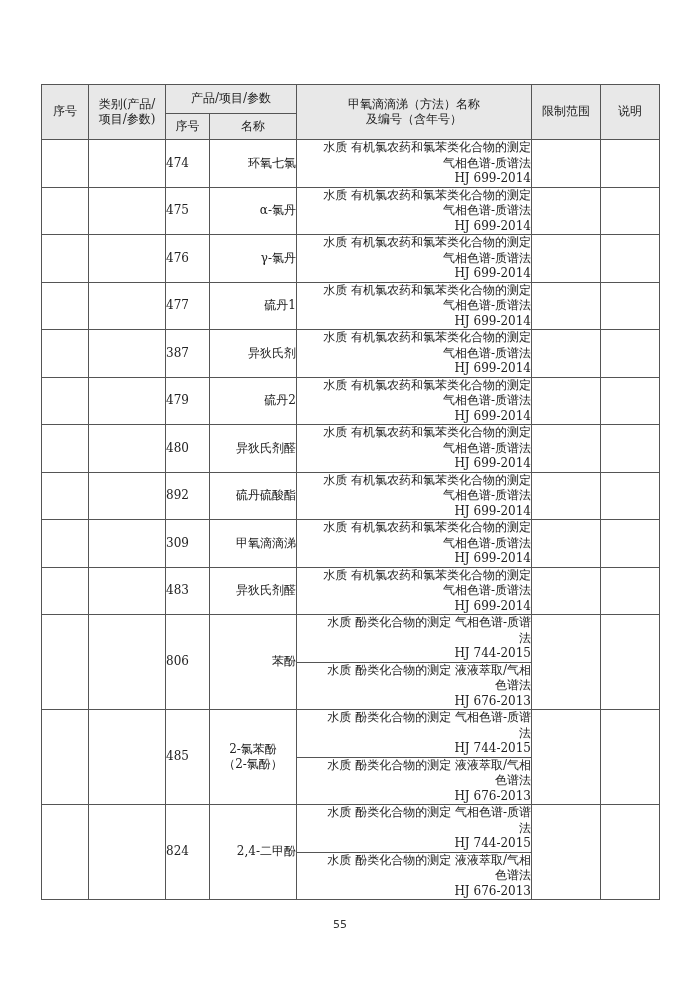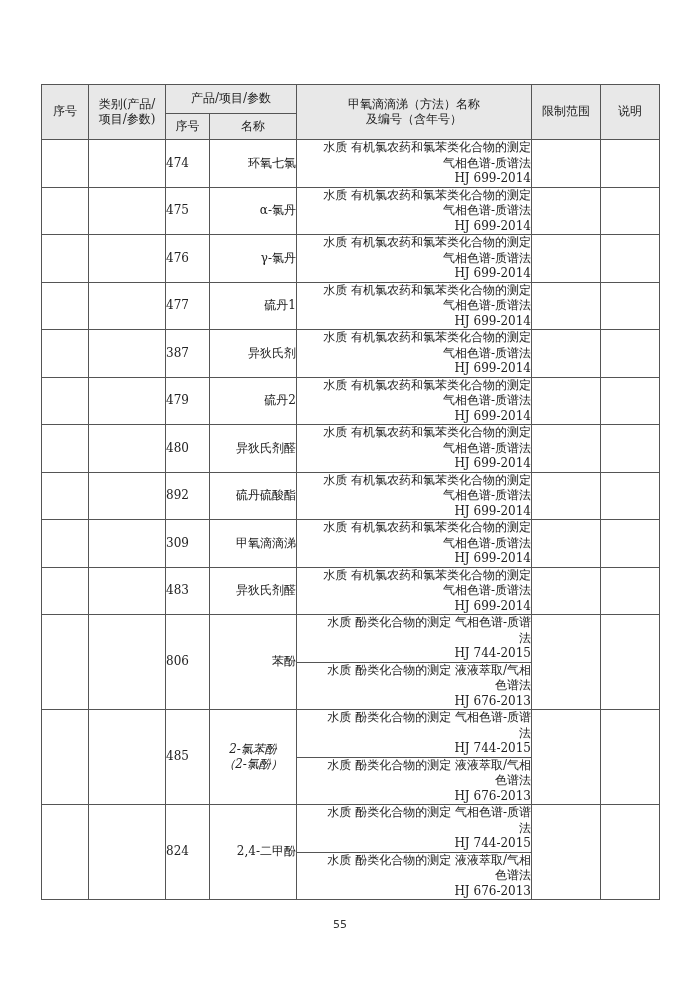--- a/index.html
+++ b/index.html
@@ -4,21 +4,21 @@
 <style>
   html, body { margin:0; padding:0; }
   body { width:700px; height:990px; background:#ffffff; position:relative; overflow:hidden;
          font-family:"DejaVu Serif","Liberation Serif",serif; color:#222; }
   table.main { position:absolute; left:41px; top:84px; border-collapse:collapse; table-layout:fixed; }
   table.main td, table.main th { border:1px solid #555; padding:0; font-weight:normal; font-size:12px; line-height:15.5px; }
   th { background:#e8e8e8; text-align:center; vertical-align:middle; }
   td.c { vertical-align:middle; }
   td.name { text-align:right; vertical-align:middle; padding-left:6px !important; }
   td.std { text-align:right; vertical-align:top; padding-left:4px !important; padding-top:0; }
-  td.center-name { text-align:center; vertical-align:middle;font-style:italic; }
+  td.center-name { text-align:center; vertical-align:middle; }
   .page-num { position:absolute; left:0; width:680px; top:918px; text-align:center; font-family:"DejaVu Sans","Liberation Sans",sans-serif; font-size:11px; color:#333; }
   .std-line { display:block; white-space:nowrap; }
 </style>
 </head>
 <body>
 
 <table class="main">
   <colgroup>
     <col style="width:47px">
       <col style="width:77px">

